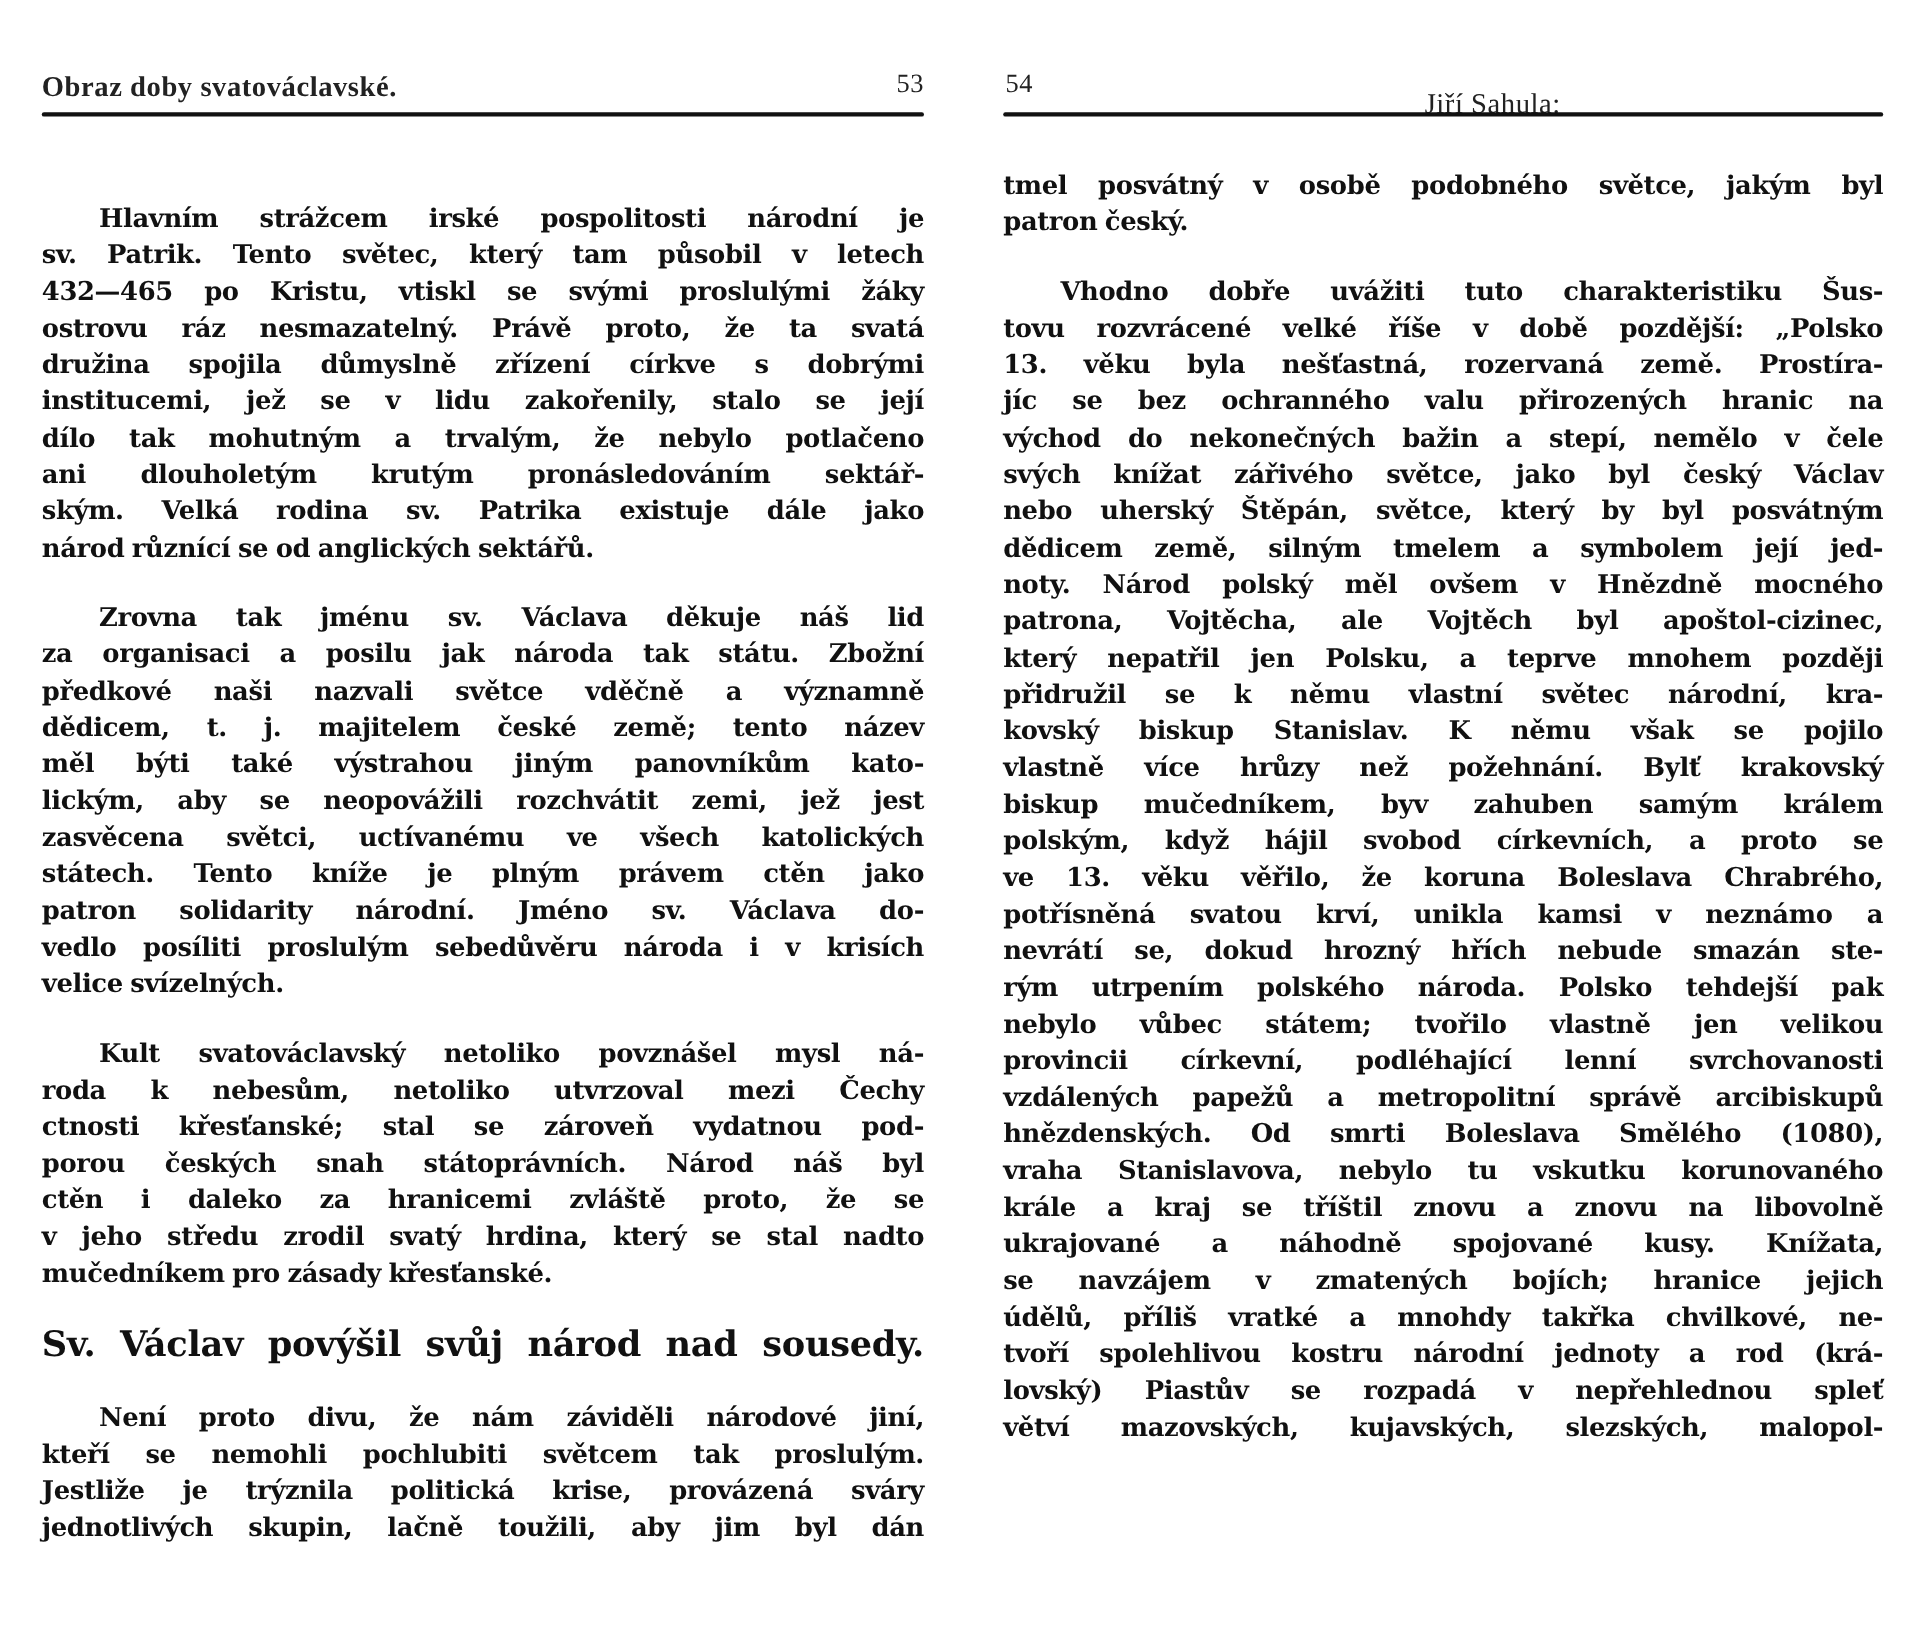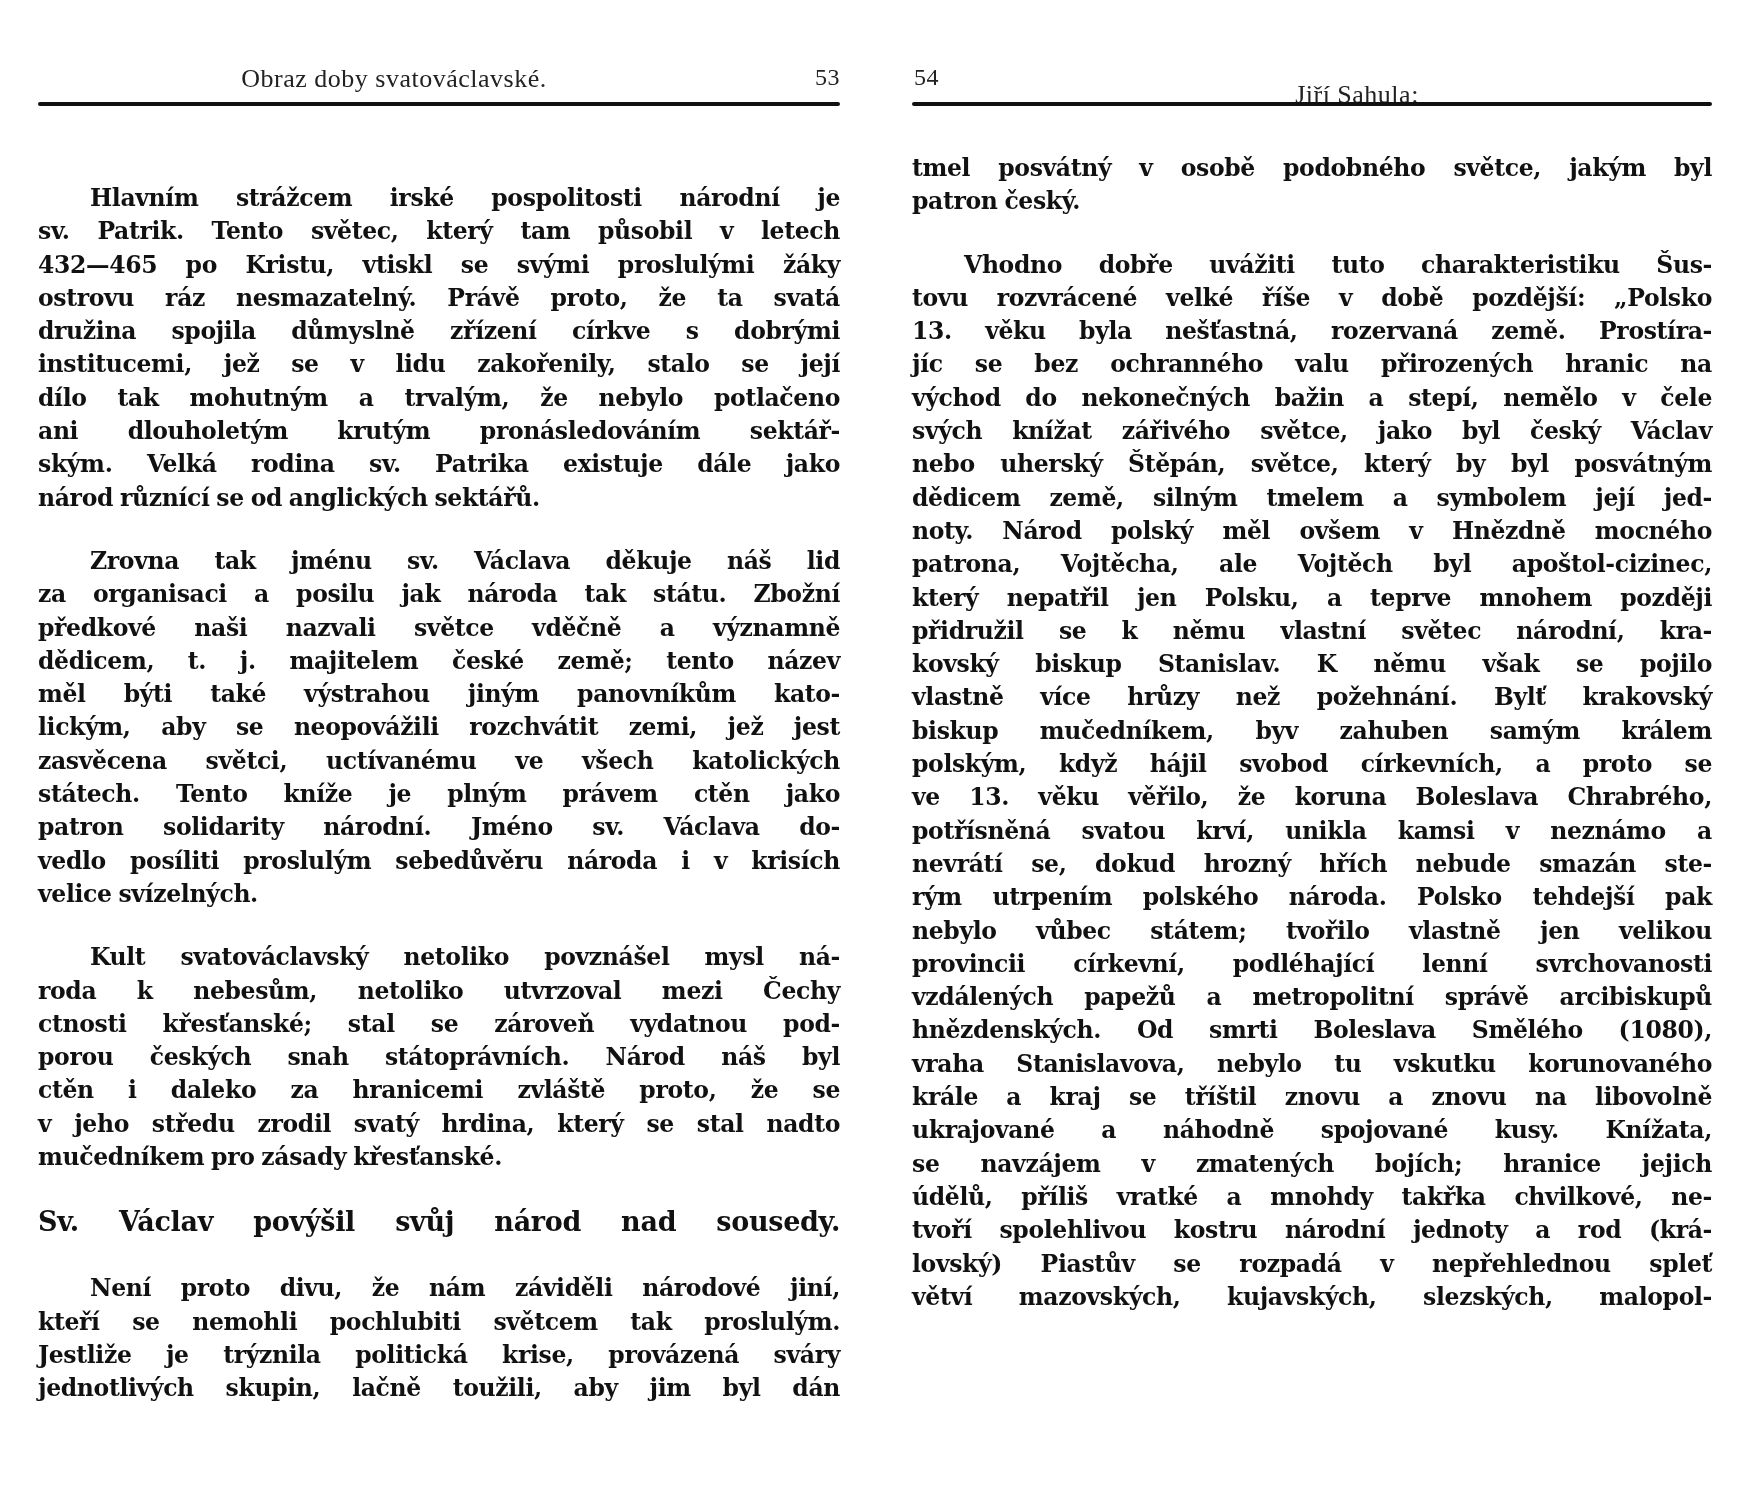--- a/index.html
+++ b/index.html
@@ -31,21 +31,21 @@
       font-family: "Liberation Serif", serif;
       font-size: 26px;
       color: #222;
       letter-spacing: 0.5px;
     }
     .running-head .title {
       position: absolute;
       top: 0;
       font-stretch: condensed;
     }
-    .page-left .running-head .title { left: 0; right: 90px; text-align: center; }
+    .page-left .running-head .title { left: 0; right: 90px; text-align: left; font-weight: bold; }
     .page-right .running-head .title { left: 90px; right: 0; text-align: center; margin-top: 16px; }
     .running-head .num {
       position: absolute;
       top: 0;
       font-size: 24px;
     }
     .page-left .running-head .num { right: 0; }
     .page-right .running-head .num { left: 2px; }
 
     .rule {
@@ -81,21 +81,21 @@
     .line.last { text-align-last: left; }
 
     .heading {
       display: block;
       height: 40px;
       line-height: 40px;
       margin-top: 28px;
       margin-bottom: 14px;
       font-family: "DejaVu Serif", serif;
       font-weight: bold;
-      font-size: 27px;
+      font-size: 32px;
       white-space: nowrap;
       text-align: justify;
       text-align-last: justify;
       letter-spacing: -0.3px;
     }
   </style>
 </head>
 <body>
 
 <div class="page page-left">

